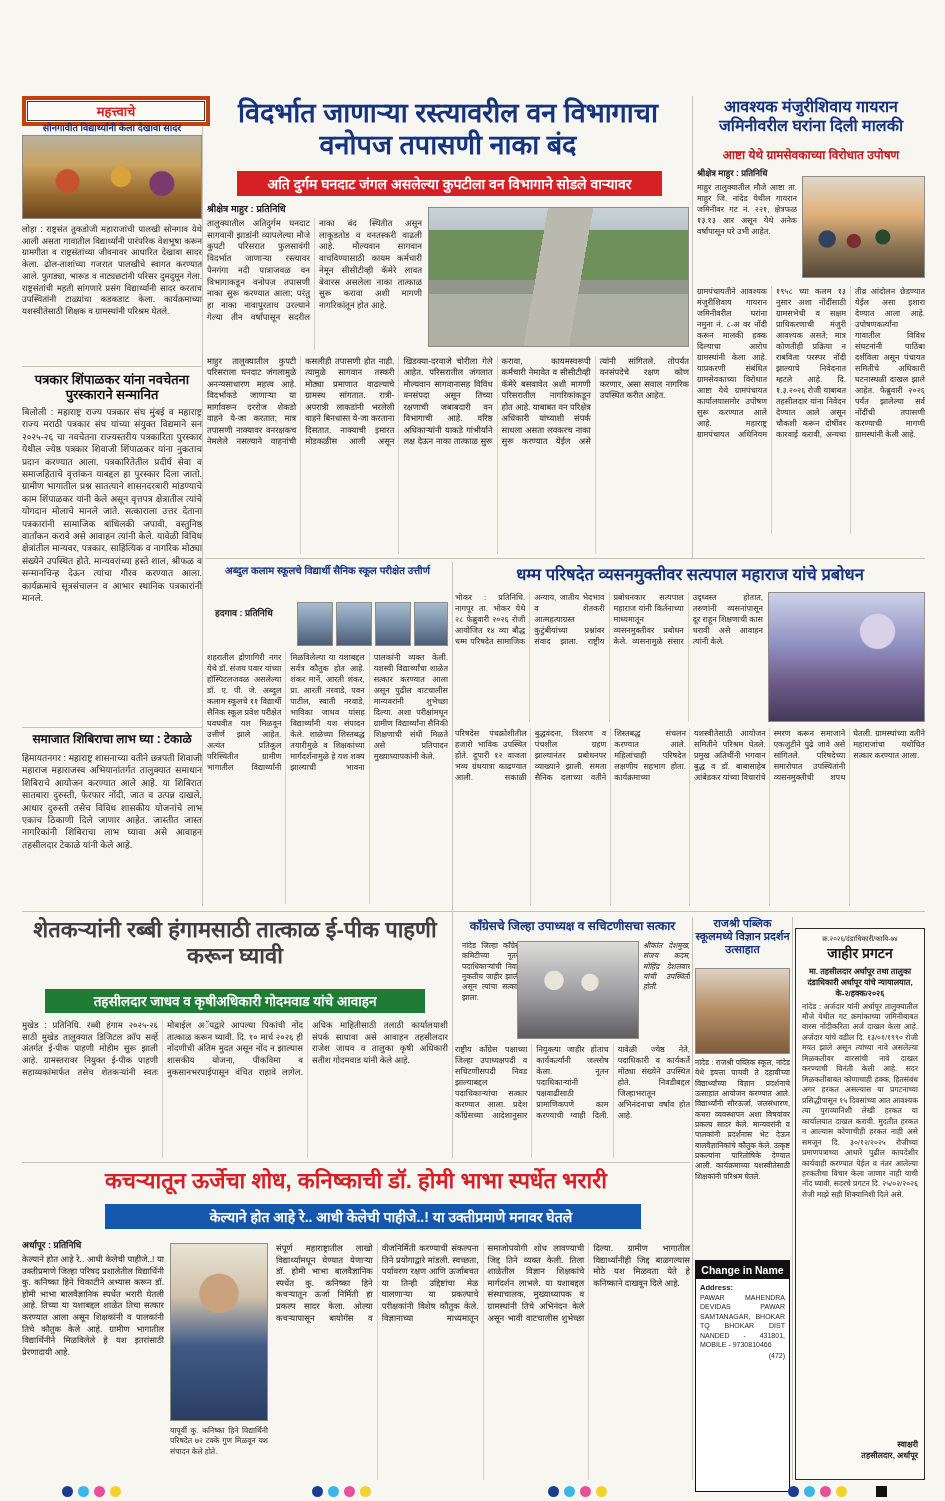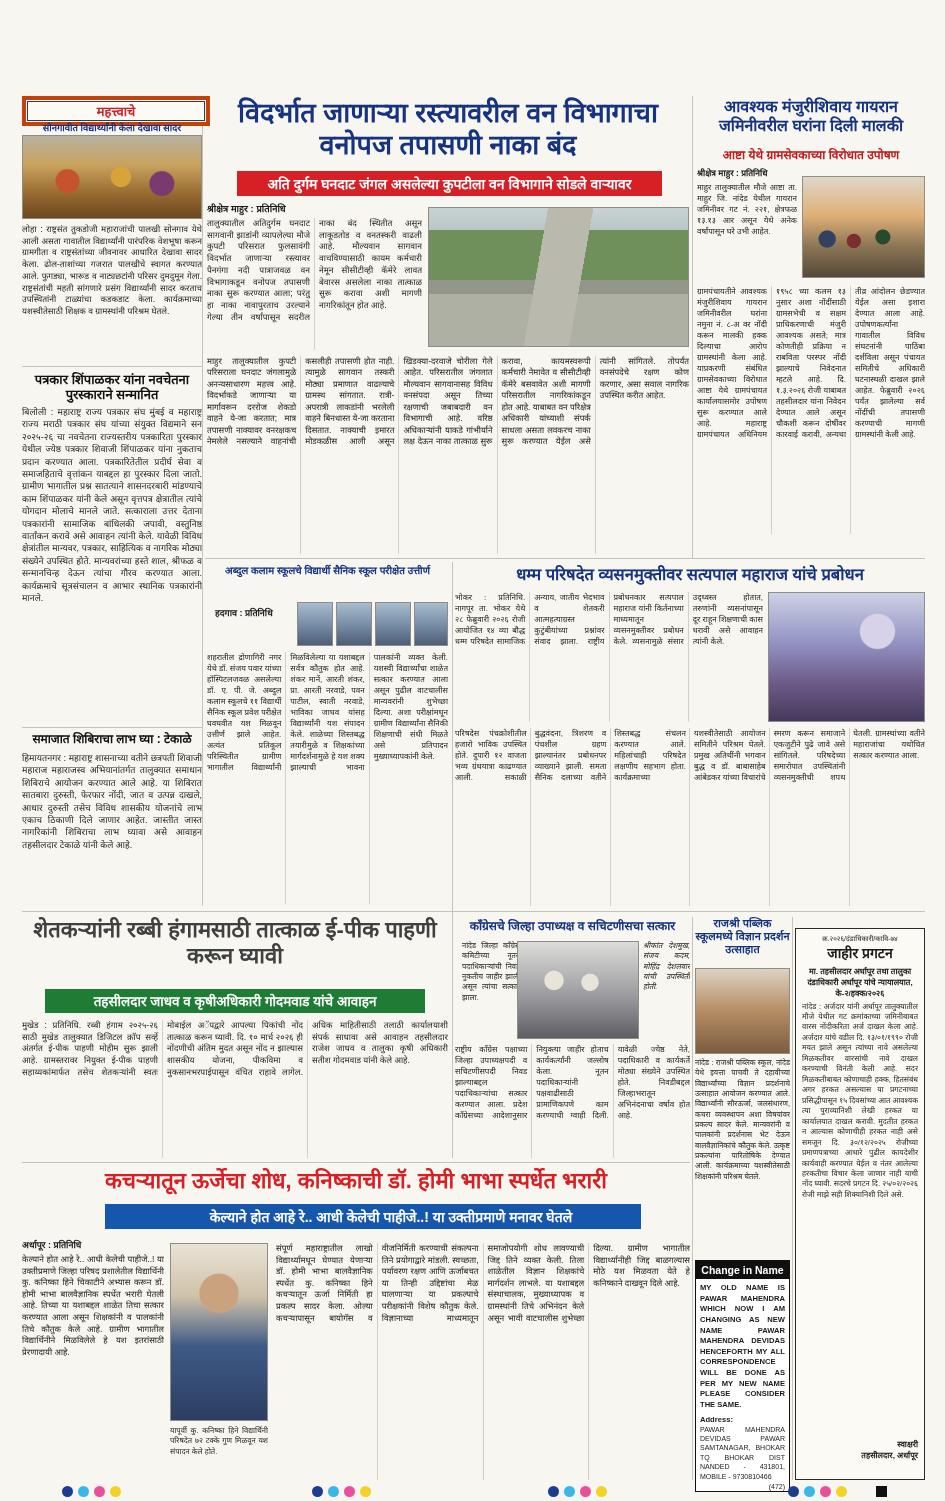--- a/index.html
+++ b/index.html
@@ -162,21 +162,20 @@
     <div class="abs bluebox" style="left:105px;top:1204px;width:500px;height:25px;font-size:14px;padding-left:36px;">केल्याने होत आहे रे.. आधी केलेची पाहीजे..! या उक्तीप्रमाणे मनावर घेतले</div>
     <div class="abs hl" style="left:22px;top:1240px;width:142px;font-size:9px;">अर्धापूर : प्रतिनिधि</div>
     <div class="abs bodytxt" style="left:22px;top:1254px;width:142px;height:226px;font-size:8.4px;">केल्याने होत आहे रे.. आधी केलेची पाहीजे..! या उक्तीप्रमाणे जिल्हा परिषद प्रशालेतील विद्यार्थिनी कु. कनिष्का हिने चिकाटीने अभ्यास करून डॉ. होमी भाभा बालवैज्ञानिक स्पर्धेत भरारी घेतली आहे. तिच्या या यशाबद्दल शाळेत तिचा सत्कार करण्यात आला असून शिक्षकांनी व पालकांनी तिचे कौतुक केले आहे. ग्रामीण भागातील विद्यार्थिनीने मिळविलेले हे यश इतरांसाठी प्रेरणादायी आहे.</div>
     <div class="photo ph-girl" style="left:170px;top:1243px;width:98px;height:178px;"></div>
     <div class="abs bodytxt" style="left:170px;top:1426px;width:98px;height:54px;font-size:7.6px;">यापूर्वी कु. कनिष्का हिने विद्यार्थिनी परिषदेत ७२ टक्के गुण मिळवून यश संपादन केले होते.</div>
     <div class="abs bodytxt cols4" style="left:276px;top:1243px;width:414px;height:237px;font-size:8.4px;">संपूर्ण महाराष्ट्रातील लाखो विद्यार्थ्यांमधून घेण्यात येणाऱ्या डॉ. होमी भाभा बालवैज्ञानिक स्पर्धेत कु. कनिष्का हिने कचऱ्यातून ऊर्जा निर्मिती हा प्रकल्प सादर केला. ओल्या कचऱ्यापासून बायोगॅस व वीजनिर्मिती करण्याची संकल्पना तिने प्रयोगाद्वारे मांडली. स्वच्छता, पर्यावरण रक्षण आणि ऊर्जाबचत या तिन्ही उद्दिष्टांचा मेळ घालणाऱ्या या प्रकल्पाचे परीक्षकांनी विशेष कौतुक केले. विज्ञानाच्या माध्यमातून समाजोपयोगी शोध लावण्याची जिद्द तिने व्यक्त केली. तिला शाळेतील विज्ञान शिक्षकांचे मार्गदर्शन लाभले. या यशाबद्दल संस्थाचालक, मुख्याध्यापक व ग्रामस्थांनी तिचे अभिनंदन केले असून भावी वाटचालीस शुभेच्छा दिल्या. ग्रामीण भागातील विद्यार्थ्यांनीही जिद्द बाळगल्यास मोठे यश मिळवता येते हे कनिष्काने दाखवून दिले आहे.</div>
   </section>
 
   <section class="abs namebox" style="left:695px;top:1248px;width:95px;height:232px;margin-top:12px;">
     <div class="namebox-head">Change in Name</div>
-    <div style="padding:4px 4px 0;font-size:7.6px;font-weight:bold;text-align:justify;line-height:1.4;">MY OLD NAME IS PAWAR MAHENDRA WHICH NOW I AM CHANGING AS NEW NAME PAWAR MAHENDRA DEVIDAS HENCEFORTH MY ALL CORRESPONDENCE WILL BE DONE AS PER MY NEW NAME PLEASE CONSIDER THE SAME.</div>
     <div style="padding:4px 4px 0;font-size:7.6px;font-weight:bold;">Address:</div>
     <div style="padding:1px 4px 0;font-size:7px;text-align:justify;line-height:1.35;">PAWAR MAHENDRA DEVIDAS PAWAR SAMTANAGAR, BHOKAR TQ BHOKAR DIST NANDED - 431801, MOBILE - 9730810466</div>
     <div style="padding:2px 4px;font-size:7px;text-align:right;">(472)</div>
   </section>
 
   <div>
     <div class="dot" style="left:62px;top:1486px;background:#1b3c8f;"></div>
     <div class="dot" style="left:78px;top:1486px;background:#39b7e8;"></div>
     <div class="dot" style="left:94px;top:1486px;background:#e8509a;"></div>
     <div class="dot" style="left:110px;top:1486px;background:#f3d22b;"></div>

